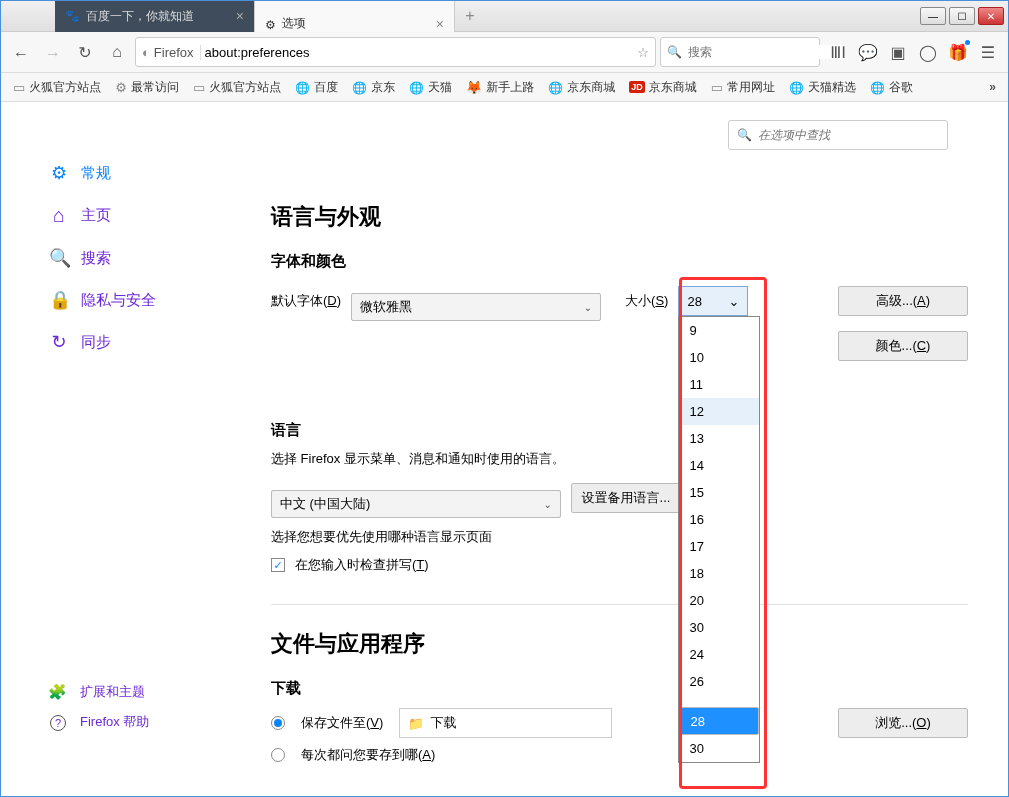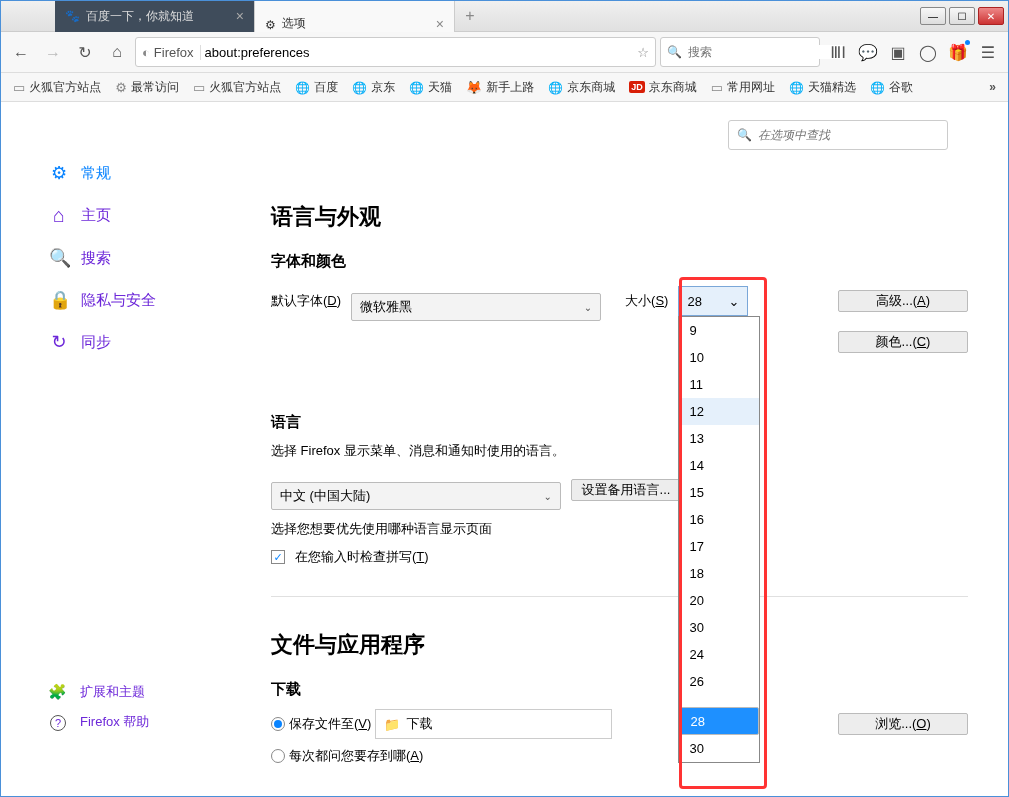--- a/index.html
+++ b/index.html
@@ -50,29 +50,29 @@
 .searchbox { position: absolute; right: 60px; top: 18px; width: 220px; height: 30px; border: 1px solid #ccc; border-radius: 3px; display: flex; align-items: center; padding: 0 8px; gap: 6px; font-size: 12px; color: #888; }
 .searchbox input { flex: 1; border: none; outline: none; font-size: 12px; font-style: italic; }
 
 h1 { font-size: 22px; font-weight: 600; margin: 70px 0 20px 0; }
 h2 { font-size: 15px; font-weight: 700; margin: 12px 0 10px 0; }
 .sub { font-size: 13px; color: #000000; margin-bottom: 10px; }
 
 .row { display: flex; align-items: center; gap: 10px; margin-bottom: 10px; font-size: 13px; }
 .sel { height: 28px; border: 1px solid #bbb; background: #f3f3f3; border-radius: 2px; display: flex; align-items: center; padding: 0 8px; justify-content: space-between; cursor: pointer; font-size: 13px; margin-top: 12px; }
 .sel .chev { font-size: 10px; color: #555; }
-.btn { height: 22px; min-width: 130px; border: 1px solid #bbb; background: #ededed; border-radius: 2px; font-size: 13px; display: flex; align-items: center; justify-content: center; padding: 0 4px; cursor: pointer; }
+.btn { height: 30px; min-width: 130px; border: 1px solid #bbb; background: #ededed; border-radius: 2px; font-size: 13px; display: flex; align-items: center; justify-content: center; padding: 0 4px; cursor: pointer; }
 .btn u { text-decoration: underline; }
 .label-ak { display: inline; }
 .label-ak u { text-decoration: underline; }
 
 .section-lang { margin-top: 60px; }
 .section-files { margin-top: 30px; border-top: 1px solid #e0e0e0; padding-top: 20px; }
 
-.radio-row { display: flex; align-items: center; gap: 4px; font-size: 13px; margin: 8px 0; }
+.radio-row { display: flex; align-items: center; gap: 16px; font-size: 13px; margin: 8px 0; }
 .radio { width: 14px; height: 14px; border: 1px solid #888; border-radius: 50%; display: inline-block; position: relative; }
 .radio.checked::after { content: ''; position: absolute; inset: 2px; background: #0a84ff; border-radius: 50%; }
 .check { width: 14px; height: 14px; border: 1px solid #888; display: inline-flex; align-items: center; justify-content: center; font-size: 11px; color: #0a84ff; background: #fff; }
 
 .filepath { flex: 1; height: 30px; border: 1px solid #ccc; display: flex; align-items: center; padding: 0 8px; gap: 6px; font-size: 13px; background: #fff; }
 
 
 .size-wrap { position: relative; }
 .size-sel { width: 70px; height: 30px; border: 1px solid #7aa7d8; background: #e5f0fb; display: flex; align-items: center; justify-content: space-between; padding: 0 8px; font-size: 13px; cursor: pointer; }
 .size-dd { position: absolute; top: 30px; left: 0; width: 82px; border: 1px solid #888; background: #fff; max-height: 470px; overflow-y: auto; z-index: 10; }
@@ -294,21 +294,21 @@
       <div class="row" style="justify-content:space-between;">
         <span>选择您想要优先使用哪种语言显示页面</span>
       </div>
       <div class="row">
         <span class="check">✓</span>
         <span class="label-ak">在您输入时检查拼写(<u>T</u>)</span>
       </div>
     </div>
 
     <div class="section-files">
-      <h1 style="margin-top:13px;">文件与应用程序</h1>
+      <h1 style="margin-top:4px;">文件与应用程序</h1>
       <h2>下载</h2>
       <div class="radio-row">
         <span class="radio checked"></span>
         <span class="label-ak">保存文件至(<u>V</u>)</span>
         <div class="filepath" style="max-width:280px;">
           <span>📁</span>
           <span>下载</span>
         </div>
         <div style="flex:1"></div>
         <div class="btn">

